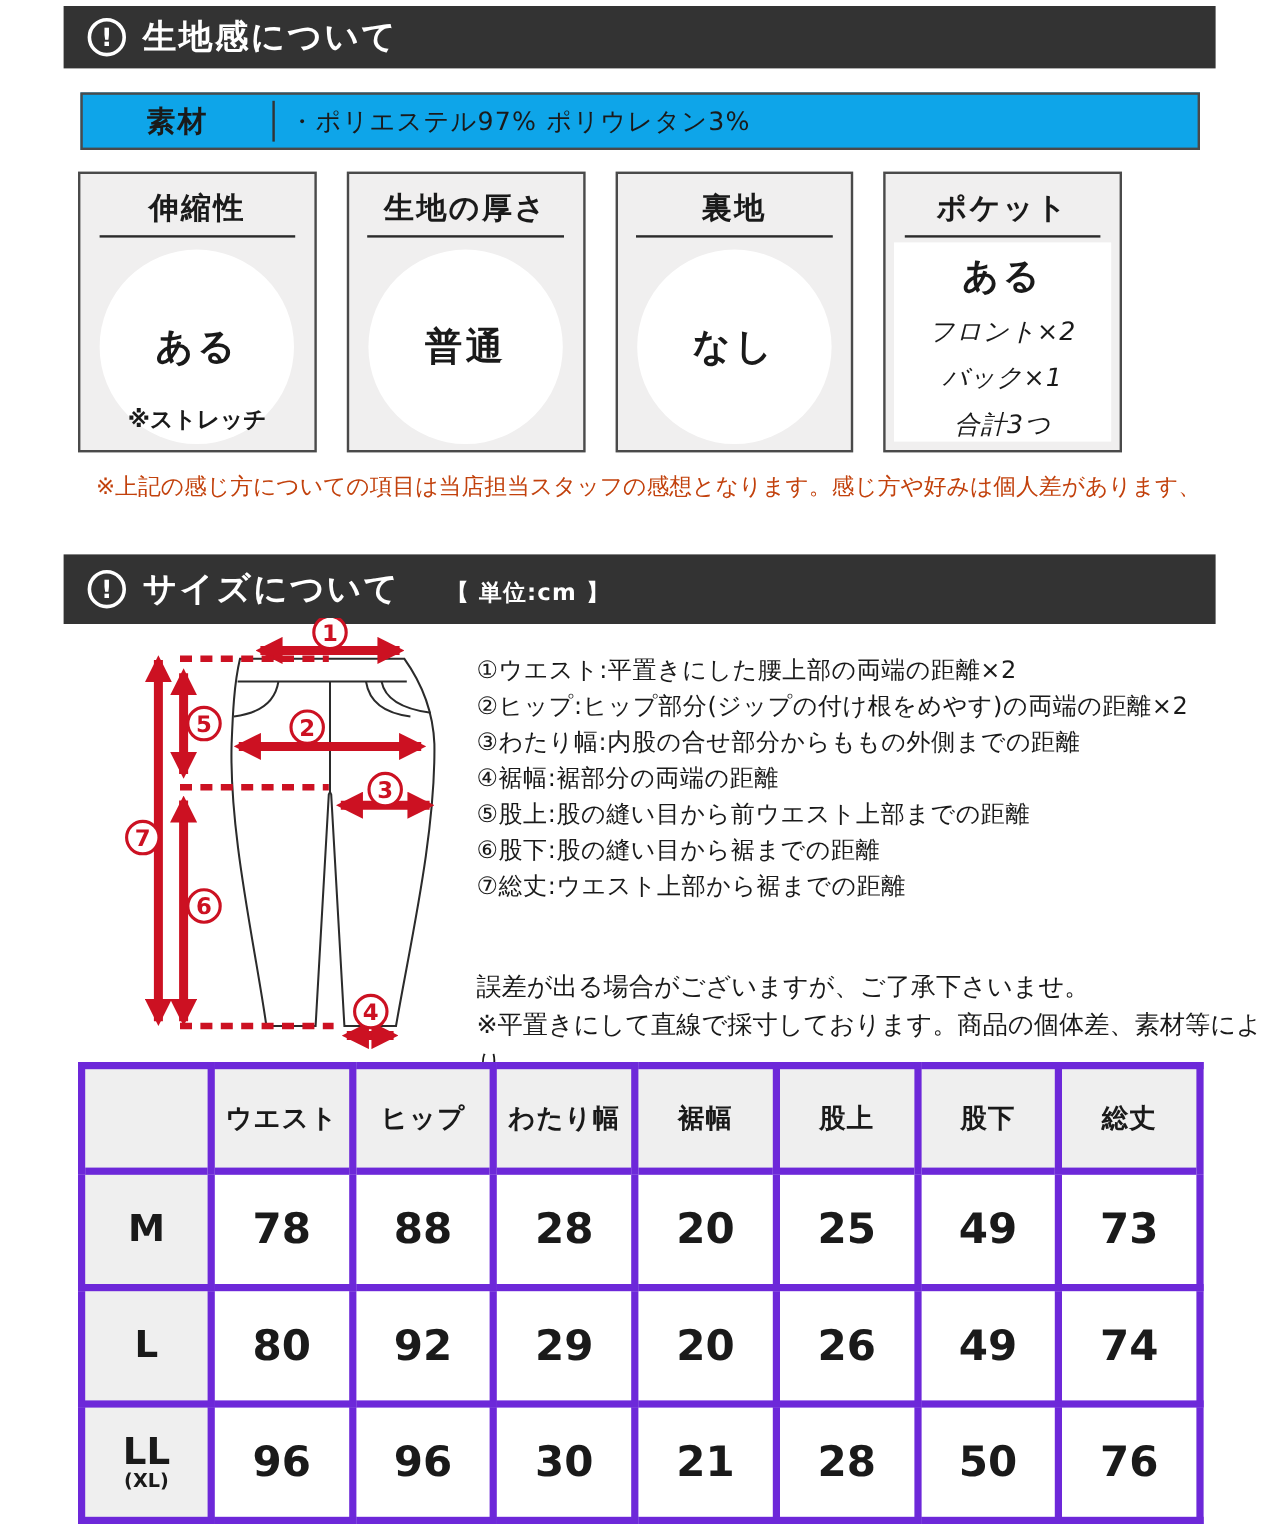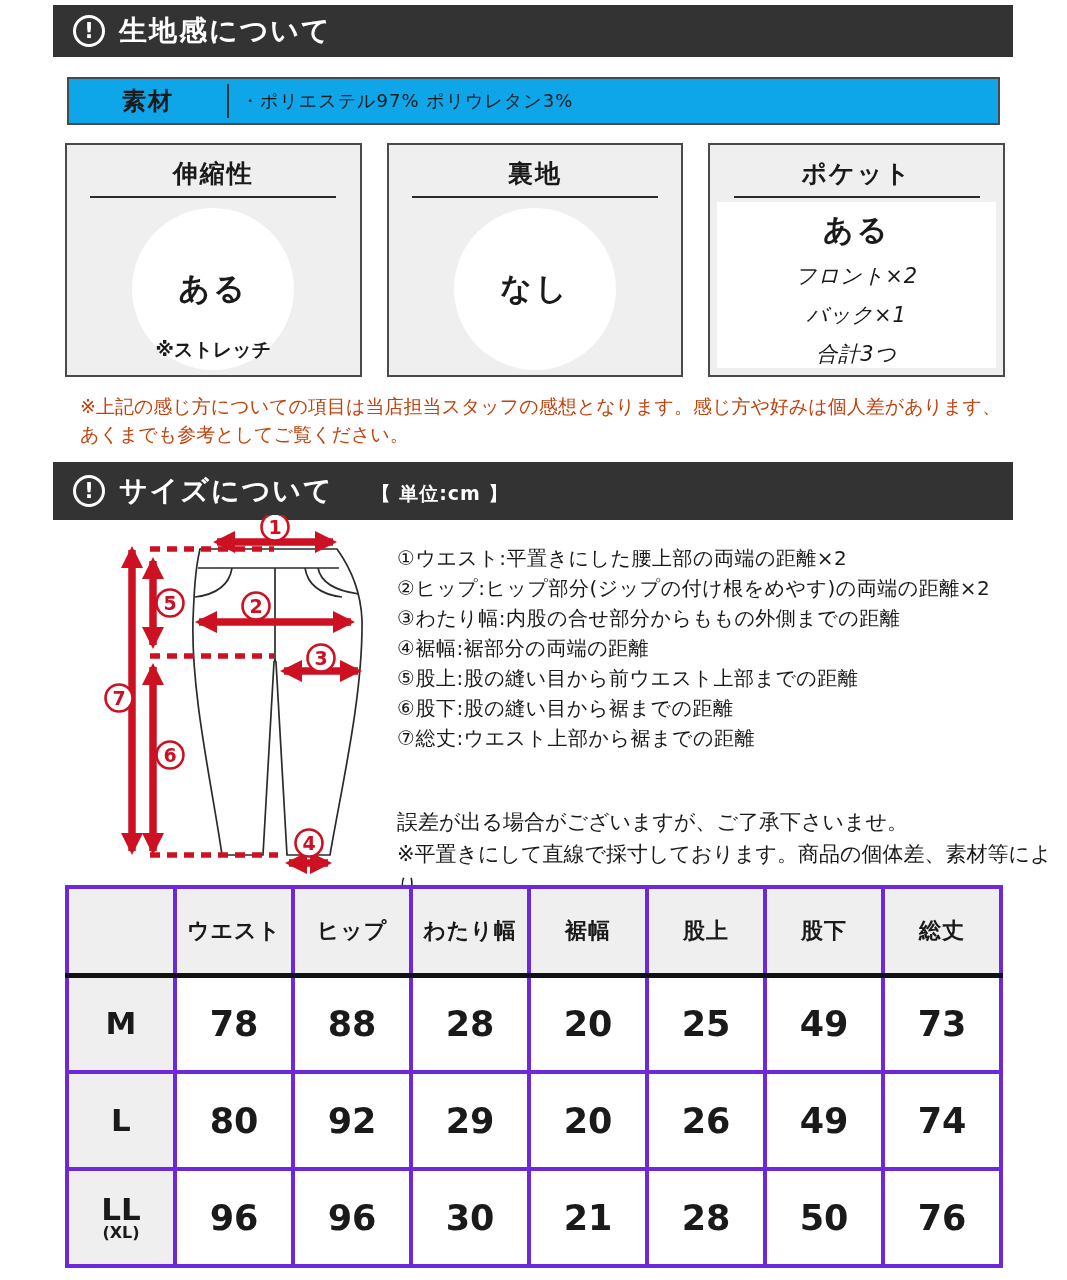--- a/index.html
+++ b/index.html
@@ -41,27 +41,27 @@
     background: #0ea5e9; border: 2px solid #4a4a4a;
     display: flex; align-items: stretch;
   }
   .material-label {
     width: 158px; display: flex; align-items: center; justify-content: center;
     font-size: 24px; font-weight: bold; letter-spacing: 2px;
   }
   .material-divider { width: 2px; background: #333; margin: 5px 0; }
   .material-value {
     display: flex; align-items: center;
-    padding-left: 12px; font-size: 18px; letter-spacing: 1px;
+    padding-left: 12px; font-size: 21px; letter-spacing: 1px;
   }
 
   
   .attr-row {
     position: absolute; left: 65px; top: 143px;
-    width: 940px; height: 234px;
+    width: 870px; height: 234px;
     display: flex; gap: 25px;
   }
   .attr-box {
     flex: 1 1 0;
     background: #f0efef; border: 2px solid #4a4a4a;
     position: relative;
     display: flex; flex-direction: column; align-items: center;
   }
   .attr-title {
     font-size: 25px; font-weight: bold; letter-spacing: 2px;
@@ -110,21 +110,21 @@
 
   
   .size-table-wrap { position: absolute; left: 65px; top: 885px; }
   table.size-table {
     border-collapse: collapse;
     width: 938px; table-layout: fixed;
     border: 4px solid #111111;
   }
   table.size-table col.c0 { width: 108px; }
   table.size-table th, table.size-table td {
-    border: 4px solid #6d28d9;
+    border: 6px solid #6d28d9;
     text-align: center; vertical-align: middle;
     padding: 0;
   }
   table.size-table thead tr { height: 88px; }
   table.size-table tbody tr { height: 97px; }
   table.size-table thead th {
     background: #efefef;
     font-size: 22px; font-weight: bold; letter-spacing: 1px;
     border-bottom: 5px solid #111111;
   }
@@ -149,41 +149,45 @@
   <div class="material-divider"></div>
   <div class="material-value">・ポリエステル97% ポリウレタン3%</div>
 </div>
 
 <div class="attr-row">
   <div class="attr-box">
     <div class="attr-title">伸縮性</div>
     <div class="attr-underline"></div>
     <div class="attr-circle">ある</div>
     <div class="attr-note">※ストレッチ</div>
+  </div>
+  <div class="attr-box">
+    <div class="attr-title">生地の厚さ</div>
+    <div class="attr-underline"></div>
+    <div class="attr-circle">普通</div>
   </div>
   <div class="attr-box">
     <div class="attr-title">裏地</div>
     <div class="attr-underline"></div>
     <div class="attr-circle">なし</div>
   </div>
   <div class="attr-box">
     <div class="attr-title">ポケット</div>
     <div class="attr-underline"></div>
     <div class="attr-panel">
       <div class="attr-panel-value">ある</div>
       <div class="attr-panel-line">フロント×2</div>
       <div class="attr-panel-line">バック×1</div>
       <div class="attr-panel-line">合計3つ</div>
     </div>
   </div>
 </div>
 
 <div class="disclaimer">
   <div>※上記の感じ方についての項目は当店担当スタッフの感想となります。感じ方や好みは個人差があります、</div>
-  <div>あくまでも参考としてご覧ください。</div>
 </div>
 
 <div class="band" id="band-size">
   <span class="band-icon">!</span>
   <span class="band-title">サイズについて</span>
   <span class="band-unit">【 単位:cm 】</span>
 </div>
 
 <svg class="diagram-svg" width="340" height="370" viewBox="0 0 340 370">
   <defs>

